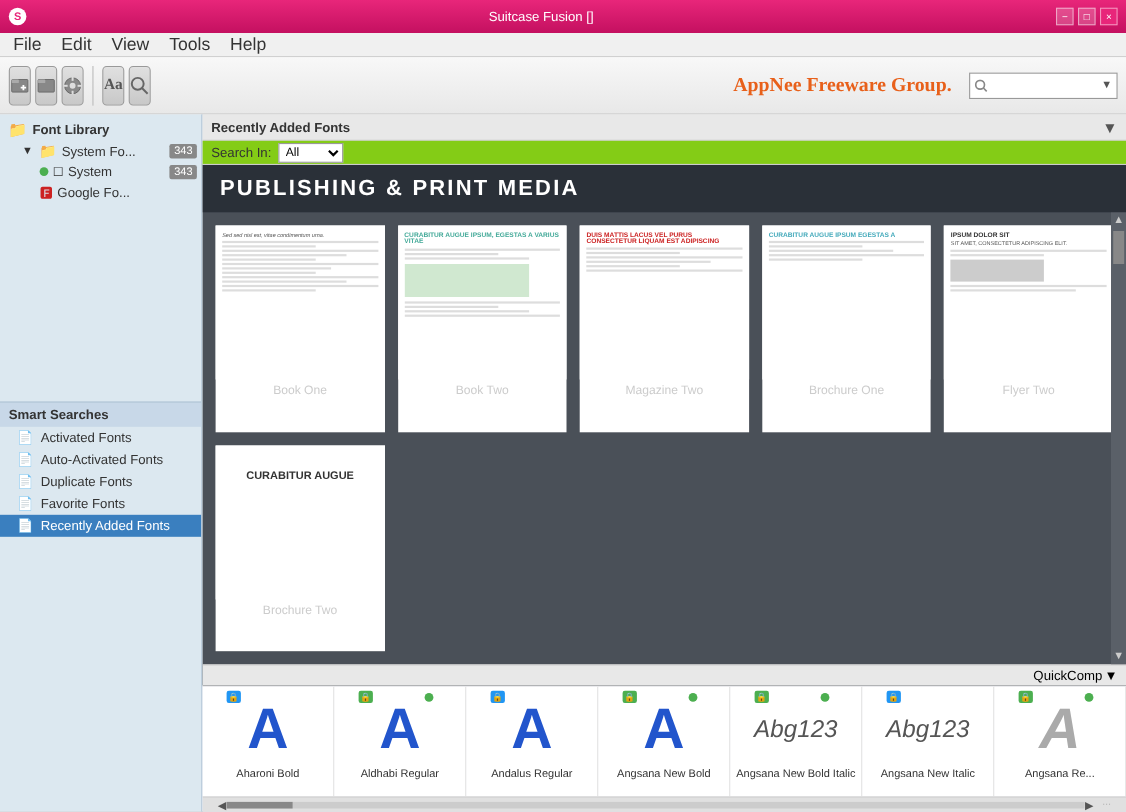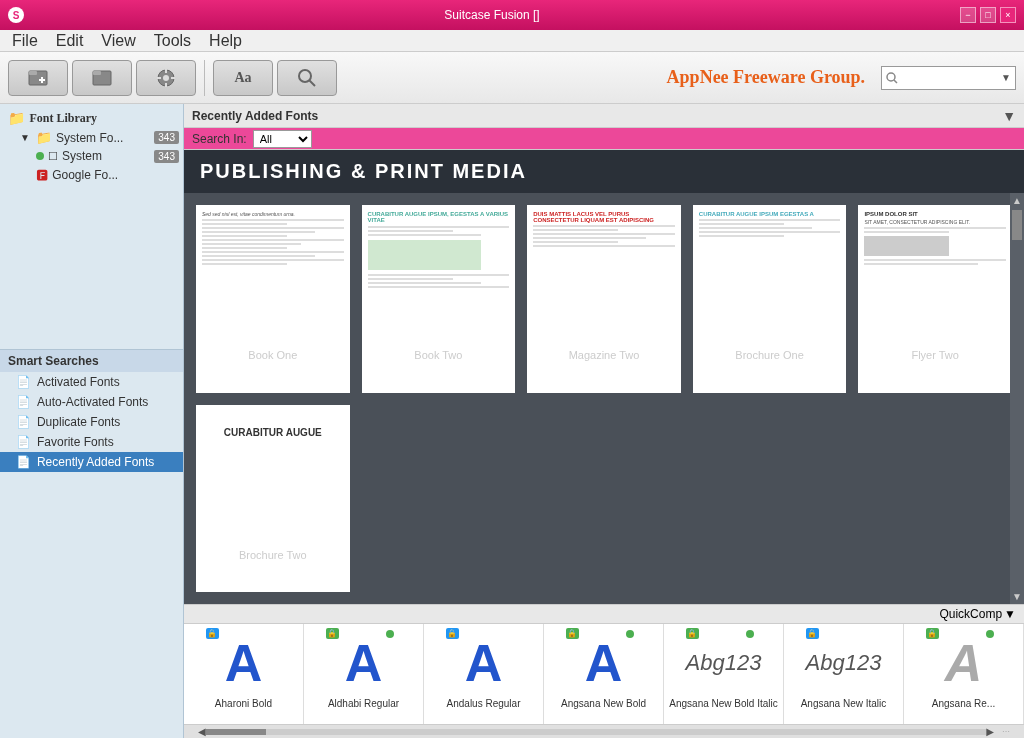--- a/index.html
+++ b/index.html
@@ -37,21 +37,21 @@
     .toolbar {
       background: linear-gradient(to bottom, #f8f8f8, #e8e8e8);
       border-bottom: 1px solid #ccc;
       height: 52px;
       display: flex;
       align-items: center;
       padding: 0 8px;
       gap: 4px;
     }
     .toolbar-btn {
-      width: 60px; height: 36px;
+      width: 20px; height: 36px;
       background: linear-gradient(to bottom, #e0e0e0, #c8c8c8);
       border: 1px solid #999;
       border-radius: 4px;
       cursor: pointer;
       display: flex; align-items: center; justify-content: center;
       font-size: 16px; color: #555;
     }
     .toolbar-sep { width: 1px; height: 36px; background: #bbb; margin: 0 4px; }
     .toolbar-brand { margin-left: auto; color: #e8601a; font-size: 18px; font-weight: bold; font-family: Georgia, serif; }
     .toolbar-search {
@@ -95,20 +95,21 @@
     }
     .green-dot { width: 8px; height: 8px; background: #4caf50; border-radius: 50%; flex-shrink: 0; }
 
     .smart-searches-header {
       background: #c8d8e8;
       padding: 4px 8px;
       font-size: 12px;
       font-weight: bold;
       color: #333;
       border-top: 1px solid #b0c4d4;
+      margin-top: 16px;
     }
     .smart-search-item {
       display: flex; align-items: center;
       padding: 3px 8px 3px 16px;
       cursor: pointer;
       font-size: 12px;
       color: #333;
       gap: 6px;
     }
     .smart-search-item.active { background: #3a7fbf; color: white; }
@@ -122,21 +123,21 @@
       background: #e8e8e8;
       border-bottom: 1px solid #ccc;
       height: 24px;
       padding: 0 8px;
     }
     .content-topbar-title { font-size: 12px; font-weight: bold; color: #333; flex: 1; }
     .content-topbar-arrow { font-size: 14px; color: #555; cursor: pointer; }
 
     .search-in-bar {
       display: flex; align-items: center;
-      background: #ec4899;
+      background: #84cc16;
       border-bottom: 1px solid #ccc;
       height: 22px;
       padding: 0 8px;
       gap: 6px;
       font-size: 12px;
     }
     .search-in-label { color: #333; }
     .search-in-select { font-size: 11px; border: 1px solid #999; background: white; padding: 1px 2px; }
 
     
@@ -367,21 +368,21 @@
 </div>
 
 <div class="main-layout">
 
   <div class="sidebar">
     <div class="sidebar-scroll-area">
       <div class="sidebar-tree">
 
         <div class="tree-item">
           <span style="font-size:14px;">📁</span>
-          <span style="font-weight:bold;font-family:Liberation Serif, serif;">Font Library</span>
+          <span style="font-weight:bold;">Font Library</span>
         </div>
 
         <div class="tree-item tree-item-indent">
           <span style="font-size:10px; margin-right:2px;">▼</span>
           <span style="font-size:13px;">📁</span>
           <span>System Fo...</span>
           <span class="tree-badge">343</span>
         </div>
 
         <div class="tree-item tree-item-indent2">

